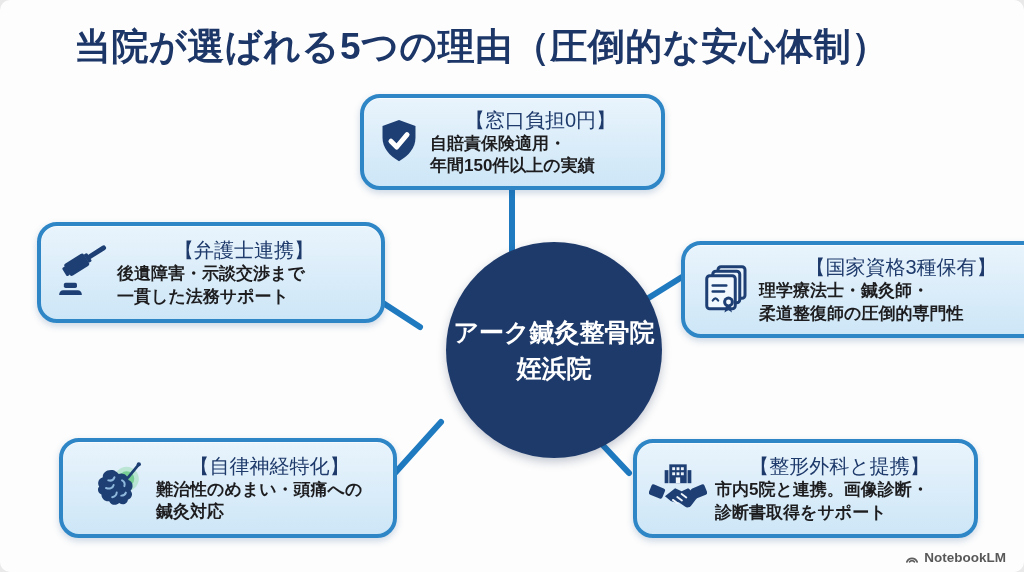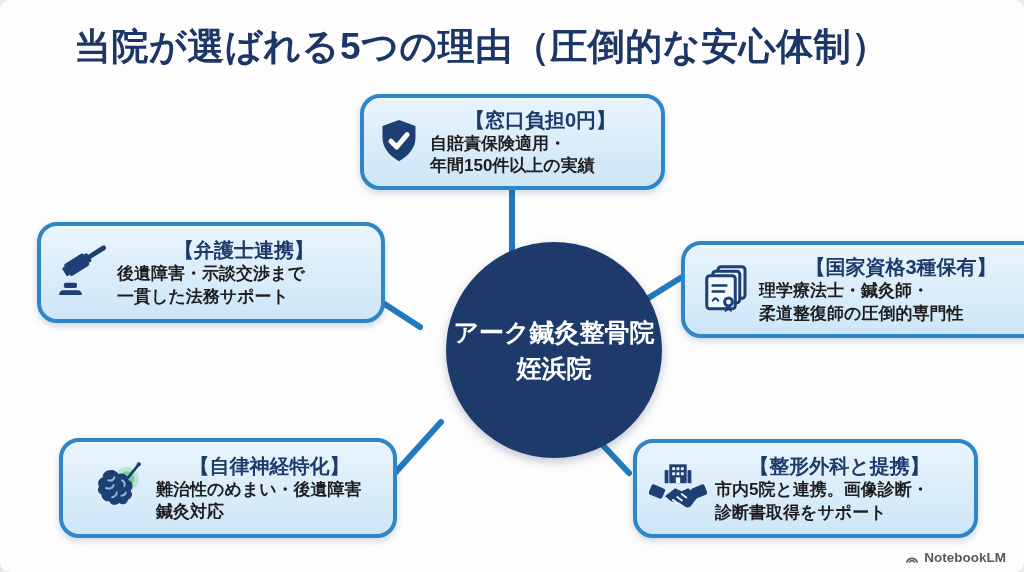--- a/index.html
+++ b/index.html
@@ -51,21 +51,21 @@
   }
   .reason-card .icon-wrap{
     flex:0 0 auto;
     display:flex;align-items:center;justify-content:center;
     margin-right:8px;
   }
   .reason-card .text-col{flex:1 1 auto;min-width:0;}
   .reason-card .heading{
     text-align:center;
     color:var(--navy);
-    font-size:20px;font-weight:700;
+    font-size:20px;font-weight:400;
     line-height:1.3;
     white-space:nowrap;
   }
   .reason-card .body-line{
     color:var(--body-text);
     font-size:17px;font-weight:700;
     line-height:1.32;
     white-space:nowrap;
   }
   
@@ -165,21 +165,21 @@
         <circle cx="24" cy="13" r="8" fill="#8fd6a4" opacity=".45"></circle>
         <circle cx="24" cy="13" r="5" fill="#6cc98a" opacity=".85"></circle>
         <line x1="25" y1="12" x2="32" y2="3.5" stroke="#1e3f73" stroke-width="1.8" stroke-linecap="round"></line>
         <circle cx="32" cy="3.5" r="1.4" fill="#1e3f73"></circle>
         <path fill="#1e3f73" d="M16 7.5c-4.5-1.2-8 1.5-7.6 4.4-2.8.9-3.8 3.8-2.4 6.1-1.4 1.4-.9 4.3 1.5 5.2 0 2.8 2.3 4.8 5.1 4.4.9 2.7 4.6 3.2 6.5 1.3 2.7 1.9 5.6.2 5.7-2.2 2.7-.9 3.6-4 1.8-5.9 2.3-2.3 1.4-6-1.4-7-.1-3.1-3.7-5.3-6.4-4-1-1.4-2.1-1.6-2.8-2.3z"></path>
         <path d="M12 14c2 .5 3.5-.5 4-2m-5.5 7c2.5 1 4.5 0 5-2m-1 8c1.5-.3 2.8-1.5 3-3m3.5-8c1.5.8 2 2.2 1.5 3.8m-2 6.2c1.5 0 2.6-.8 3-2" stroke="#8fb8dd" stroke-width="1.3" fill="none" stroke-linecap="round"></path>
       </svg>
     </div>
     <div class="text-col">
       <div class="heading">【自律神経特化】</div>
-      <div class="body-line">難治性のめまい・後遺障害</div>
+      <div class="body-line">難治性のめまい・頭痛への</div>
       <div class="body-line">鍼灸対応</div>
     </div>
   </div>
 
   <div class="reason-card card-bottom-right">
     <div class="icon-wrap">
       <svg width="58" height="56" viewBox="0 0 40 38">
         <g fill="#1e3f73">
           <rect x="14" y="2" width="12" height="13"></rect>
           <rect x="10.8" y="6" width="2.6" height="9"></rect>

